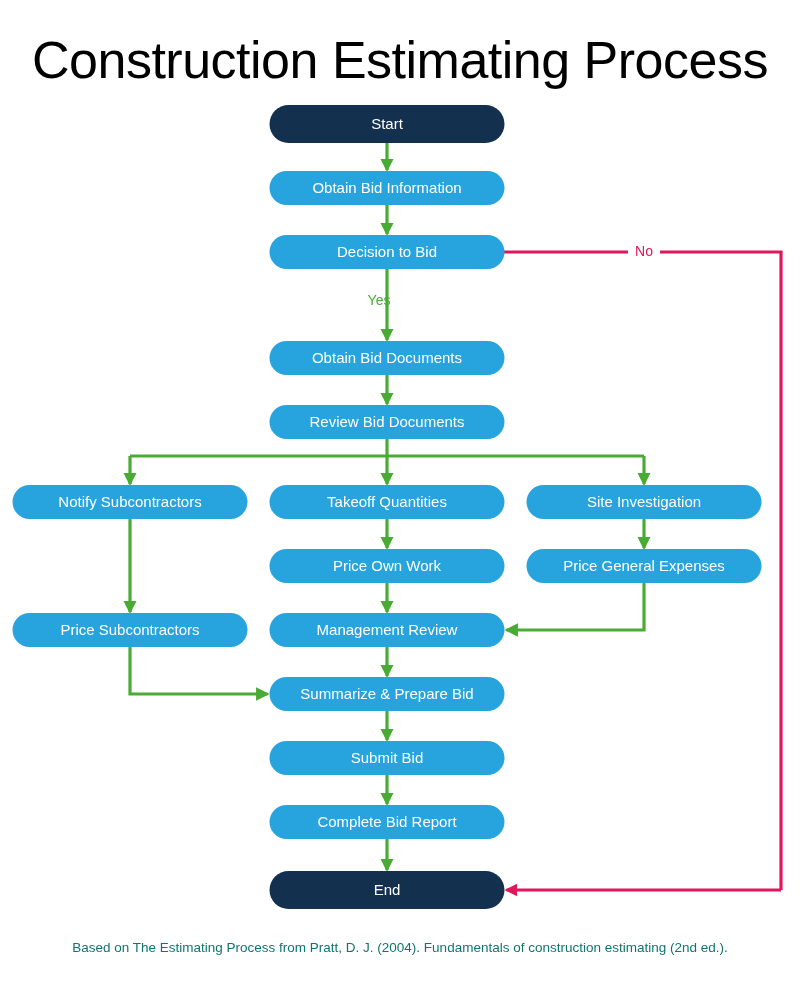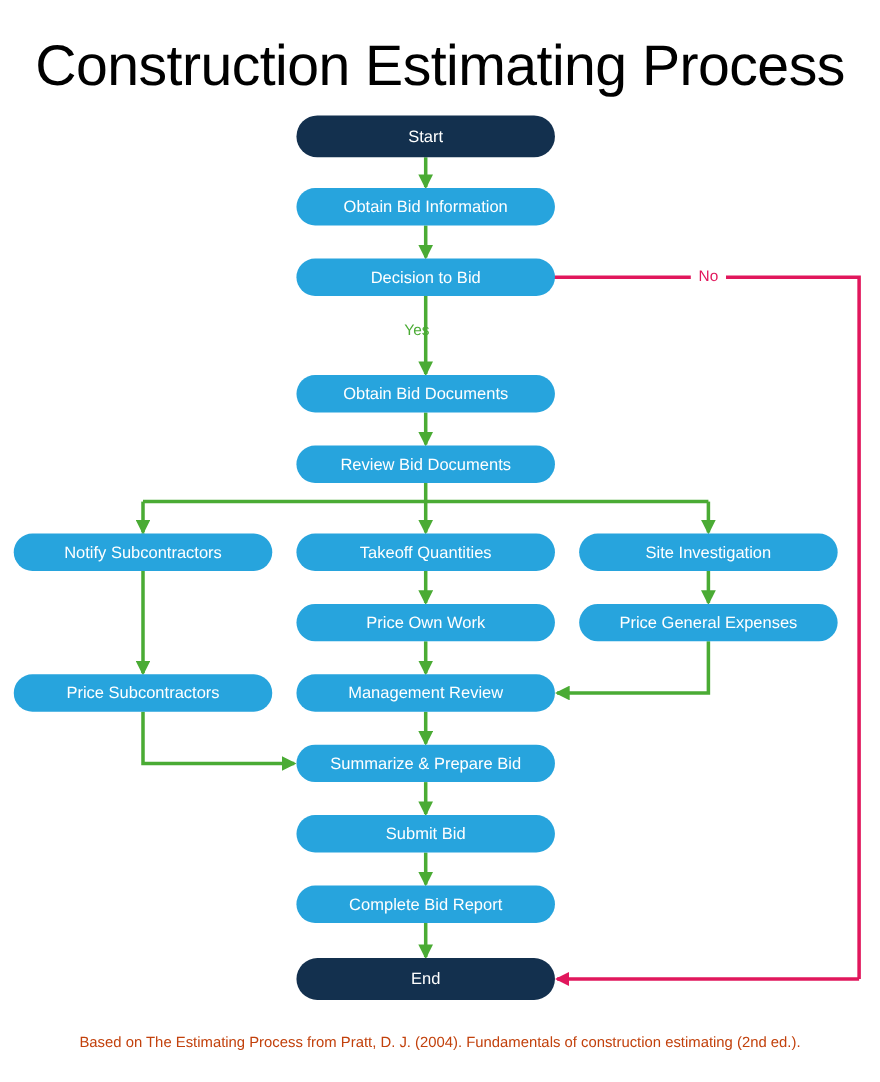--- a/index.html
+++ b/index.html
@@ -33,21 +33,21 @@
     white-space: nowrap;
     margin-top: 16px;
   }
   #caption {
     position: absolute;
     left: 0;
     top: 940px;
     width: 800px;
     text-align: center;
     font-size: 13.5px;
-    color: #c2410c;
+    color: #0f766e;
     font-family: "Liberation Sans", sans-serif;
   }
   #chart-svg {
     position: absolute;
     left: 0;
     top: 0;
   }
   .node-label {
     font-family: "Liberation Sans", sans-serif;
     font-size: 15px;

